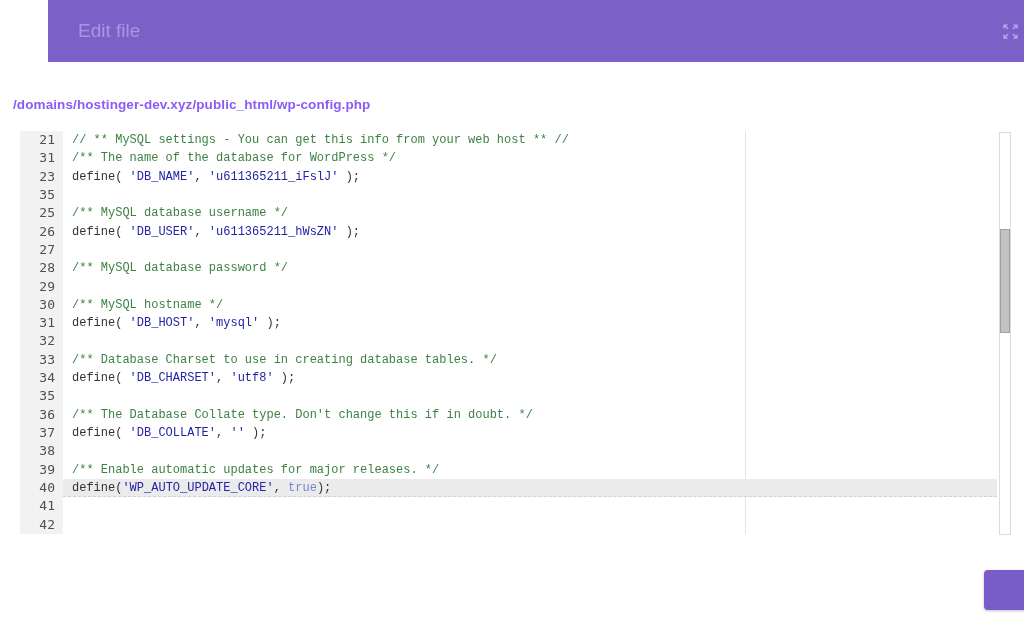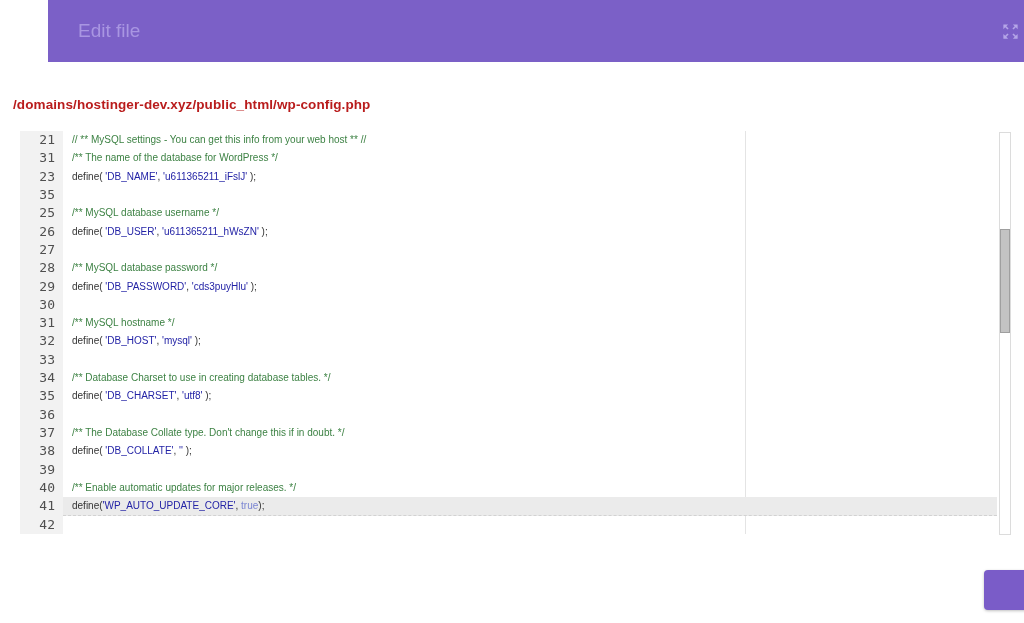--- a/index.html
+++ b/index.html
@@ -11,35 +11,35 @@
   .modal-header { position: absolute; left: 0; top: 0; width: 1024px; height: 62px;
                   background: var(--header-bg); display: flex; align-items: center; margin-left: 48px; }
   .modal-title { font-size: 19px; font-weight: 400; color: var(--header-title); margin-left: 30px; }
   .header-icons { position: absolute; right: 16px; top: 0; height: 62px;
                   display: flex; align-items: center; gap: 13px; }
   .hicon { width: 22px; height: 22px; display: inline-flex; align-items: center;
            justify-content: center; cursor: pointer; }
 
   
   .file-path { position: absolute; left: 13px; top: 97px; font-size: 13.5px;
-               font-weight: 700; color: #b91c1c; letter-spacing: 0.1px; }
+               font-weight: 700; color: #8b5cf6; letter-spacing: 0.1px; }
 
   
   .editor { position: absolute; left: 0; top: 131px; width: 1024px; height: 404px; }
   .gutter { position: absolute; left: 20px; top: 0; width: 43px; height: 403px;
             background: #f2f2f2; }
   .gutter-line { height: 18.32px; line-height: 18.32px; text-align: right;
                  padding-right: 8px; font-family: "DejaVu Sans Mono", monospace;
                  font-size: 13px; color: #4f4f4f; }
   .ruler { position: absolute; left: 745px; top: 0; width: 1px; height: 403px;
            background: #e4e4e4; }
   .code { position: absolute; left: 63px; top: 0; width: 934px; height: 403px; }
   .code-line { height: 18.32px; line-height: 18.32px; padding-left: 9px;
-               white-space: pre; font-family: Liberation Sans, sans-serif;
-               font-size: 10px; color: var(--plain); position: relative; z-index: 1; }
+               white-space: pre; font-family: Liberation Mono, monospace;
+               font-size: 12px; color: var(--plain); position: relative; z-index: 1; }
   .code-line.active { background: #ebebeb; border-bottom: 1px dashed #d2d2d2; }
   .tok-comment { color: var(--comment); }
   .tok-string  { color: var(--string); }
   .tok-atom    { color: var(--atom); }
   .tok-plain   { color: var(--plain); }
 
   
   .vscrollbar { position: absolute; left: 999px; top: 1px; width: 12px; height: 403px;
                 background: #fff; border: 1px solid #dcdcdc; }
   .scroll-thumb { position: absolute; left: 0; top: 96px; width: 10px; height: 104px;
@@ -106,21 +106,20 @@
     <div class="ruler"></div>
     <div class="code">
         <div class="code-line"><span class="tok-comment">// ** MySQL settings - You can get this info from your web host ** //</span></div>
         <div class="code-line"><span class="tok-comment">/** The name of the database for WordPress */</span></div>
         <div class="code-line"><span class="tok-plain">define( </span><span class="tok-string">'DB_NAME'</span><span class="tok-plain">, </span><span class="tok-string">'u611365211_iFslJ'</span><span class="tok-plain"> );</span></div>
         <div class="code-line"></div>
         <div class="code-line"><span class="tok-comment">/** MySQL database username */</span></div>
         <div class="code-line"><span class="tok-plain">define( </span><span class="tok-string">'DB_USER'</span><span class="tok-plain">, </span><span class="tok-string">'u611365211_hWsZN'</span><span class="tok-plain"> );</span></div>
         <div class="code-line"></div>
         <div class="code-line"><span class="tok-comment">/** MySQL database password */</span></div>
-        <div class="code-line"><span class="tok-plain">define( </span><span class="tok-string">'DB_PASSWORD'</span><span class="tok-plain">, </span><span class="tok-string">'cds3puyHlu'</span><span class="tok-plain"> );</span></div>
         <div class="code-line"></div>
         <div class="code-line"><span class="tok-comment">/** MySQL hostname */</span></div>
         <div class="code-line"><span class="tok-plain">define( </span><span class="tok-string">'DB_HOST'</span><span class="tok-plain">, </span><span class="tok-string">'mysql'</span><span class="tok-plain"> );</span></div>
         <div class="code-line"></div>
         <div class="code-line"><span class="tok-comment">/** Database Charset to use in creating database tables. */</span></div>
         <div class="code-line"><span class="tok-plain">define( </span><span class="tok-string">'DB_CHARSET'</span><span class="tok-plain">, </span><span class="tok-string">'utf8'</span><span class="tok-plain"> );</span></div>
         <div class="code-line"></div>
         <div class="code-line"><span class="tok-comment">/** The Database Collate type. Don't change this if in doubt. */</span></div>
         <div class="code-line"><span class="tok-plain">define( </span><span class="tok-string">'DB_COLLATE'</span><span class="tok-plain">, </span><span class="tok-string">''</span><span class="tok-plain"> );</span></div>
         <div class="code-line"></div>

